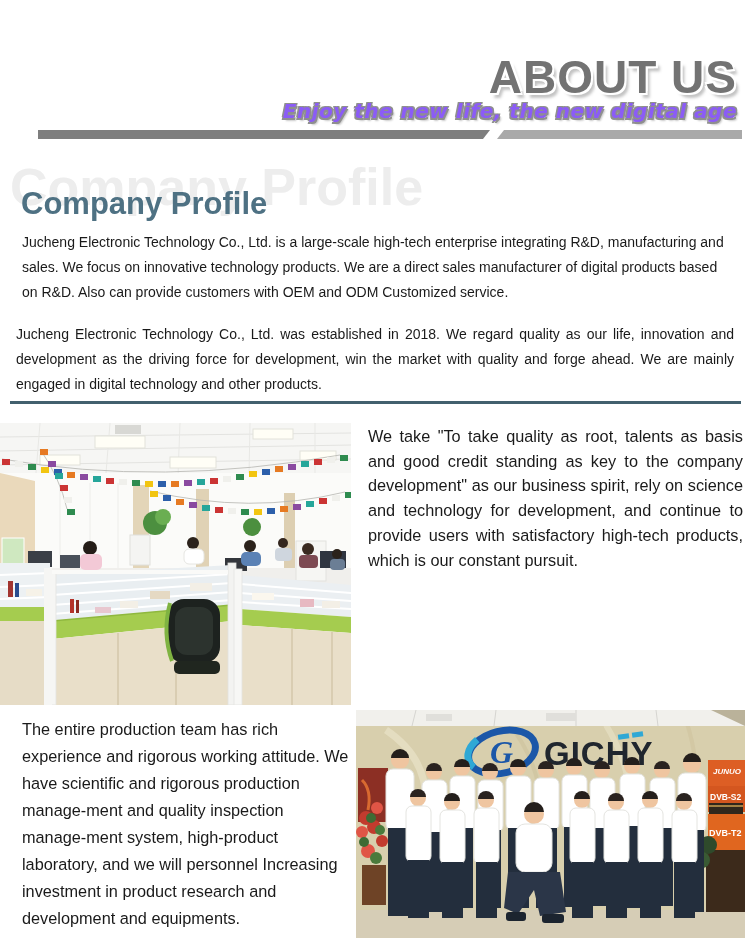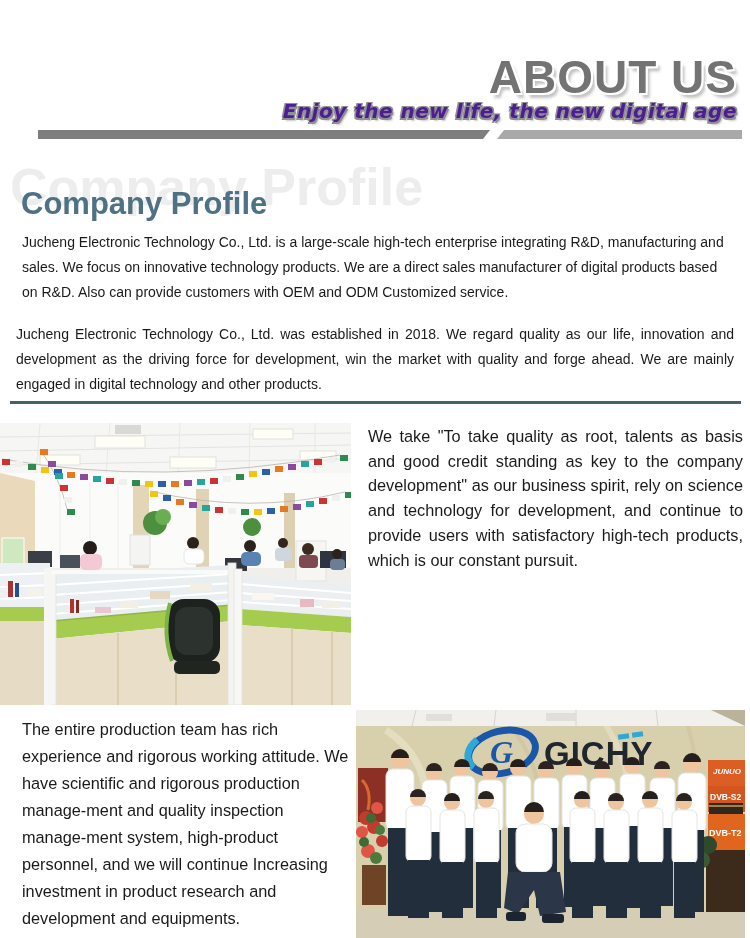--- a/index.html
+++ b/index.html
@@ -16,21 +16,21 @@
     position:absolute;top:50px;right:13px;
     font-size:46px;font-weight:bold;letter-spacing:1px;
     color:#737373;white-space:nowrap;
     text-shadow:-2px -2px 0 #fff,2px -2px 0 #fff,-2px 2px 0 #fff,2px 2px 0 #fff,
                  4px 5px 3px rgba(120,120,120,.45);
   }
   .tagline{
     position:absolute;top:99px;right:13px;
     font-family:"DejaVu Sans", sans-serif;
     font-size:20px;font-weight:bold;font-style:italic;
-    color:#4c1d95;white-space:nowrap;letter-spacing:.5px;
+    color:#8b5cf6;white-space:nowrap;letter-spacing:.5px;
     text-shadow:-1.5px -1.5px 0 #8f8f8f,1.5px -1.5px 0 #8f8f8f,
                 -1.5px 1.5px 0 #8f8f8f,1.5px 1.5px 0 #8f8f8f,
                  2.5px 3px 2px #c9c9c9;
   }
   .bar-dark{
     position:absolute;top:130px;left:38px;width:452px;height:9px;
     background:#7e7e7e;
     clip-path:polygon(0 0,100% 0,calc(100% - 7px) 100%,0 100%);
   }
   .bar-light{
@@ -287,21 +287,21 @@
       <rect x="0" y="184" width="50" height="14" fill="#a5cc4f"></rect>
       <rect x="0" y="198" width="50" height="84" fill="#e6dcc6"></rect>
       <rect x="44" y="145" width="8" height="137" fill="#f6f6f4"></rect>
     </g>
   </svg>
 
   <div class="spirit-col">
     <p>We take "To take quality as root, talents as basis and good credit standing as key to the company development" as our business spirit, rely on science and technology for development, and continue to provide users with satisfactory high-tech products, which is our constant pursuit.</p>
   </div>
 
-  <div class="production-text">The entire production team has rich experience and rigorous working attitude. We have scientific and rigorous production manage-ment and quality inspection manage-ment system, high-product personnel, and we will continue Increasing investment in product research and development and equipments.</div>
+  <div class="production-text">The entire production team has rich experience and rigorous working attitude. We have scientific and rigorous production manage-ment and quality inspection manage-ment system, high-product laboratory, and we will personnel Increasing investment in product research and development and equipments.</div>
 
   <svg class="team-photo" width="389" height="228" viewBox="0 0 389 228">
 
     <g>
       <rect x="0" y="0" width="389" height="228" fill="#d8cfad"></rect>
       <path d="M30,20 Q90,60 60,140 T110,220" stroke="#e9e2c8" stroke-width="7" fill="none" opacity="0.7"></path>
       <path d="M150,10 Q200,70 180,150" stroke="#cdc29c" stroke-width="4" fill="none" opacity="0.6"></path>
       <path d="M250,15 Q290,80 270,170" stroke="#e9e2c8" stroke-width="6" fill="none" opacity="0.6"></path>
       <path d="M330,10 Q350,70 335,150" stroke="#cdc29c" stroke-width="4" fill="none" opacity="0.5"></path>
       <rect x="0" y="0" width="389" height="16" fill="#f1f0ec"></rect>

